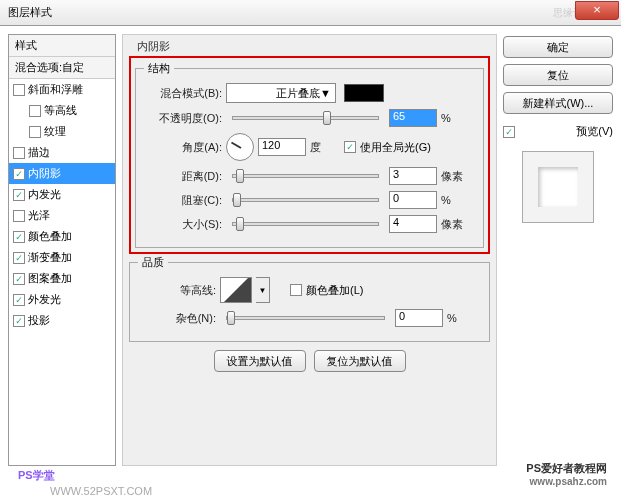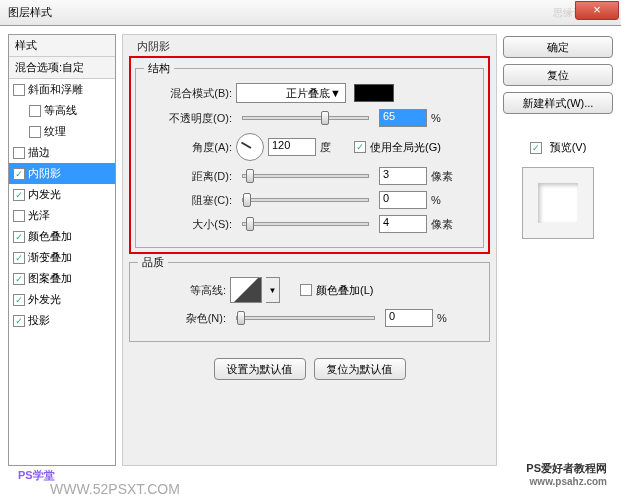--- a/index.html
+++ b/index.html
@@ -14,45 +14,45 @@
 .style-item{padding:3px 4px;display:flex;align-items:center;gap:3px;cursor:pointer}
 .style-item.indent{padding-left:20px}
 .style-item.selected{background:#3399ff;color:#fff}
 .cb{width:12px;height:12px;border:1px solid #888;background:#fff;display:inline-flex;align-items:center;justify-content:center;font-size:9px;color:#2a7}
 .cb.checked::before{content:"✓"}
 .center-panel{flex:1;position:relative}
 .section-title{position:relative;top:-2px;left:4px;padding:0 4px;color:#333}
 .redbox{border:2px solid #d00;padding:4px;margin-bottom:8px}
 .group{border:1px solid #aaa;padding:8px;margin-top:6px;position:relative}
 .group-label{position:absolute;top:-8px;left:8px;background:#f0f0f0;padding:0 4px}
-.row{display:flex;align-items:center;margin:6px 14px;gap:4px}
+.row{display:flex;align-items:center;margin:6px 4px;gap:4px}
 .label{width:74px;text-align:right;color:#222}
 select,.combo{height:20px;border:1px solid #888;background:#fff;padding:0 4px;width:110px}
 .combo{display:flex;align-items:center;justify-content:flex-end}
 .swatch{width:40px;height:18px;background:#000;border:1px solid #555;margin-left:4px}
 .slider{flex:1;height:4px;background:#ddd;border:1px solid #999;position:relative;margin:0 6px}
 .thumb{position:absolute;width:8px;height:14px;background:linear-gradient(#fff,#ccc);border:1px solid #777;top:-6px;border-radius:2px}
 .numbox{width:48px;height:18px;border:1px solid #888;background:#fff;padding:0 3px;text-align:left}
 .numbox.sel{background:#3399ff;color:#fff}
 .unit{width:30px;color:#222}
 .dial{width:28px;height:28px;border:1px solid #888;border-radius:50%;background:#fff;position:relative}
 .dial::after{content:"";position:absolute;width:2px;height:11px;background:#333;left:13px;top:3px;transform-origin:bottom;transform:rotate(-60deg)}
 .contour-swatch{width:32px;height:26px;border:1px solid #888;background:linear-gradient(135deg,#fff 49%,#444 51%);display:inline-block}
 .contour-arrow{width:14px;height:26px;border:1px solid #888;border-left:none;background:#eee;display:inline-flex;align-items:center;justify-content:center;font-size:8px}
-.btn-row{display:flex;gap:8px;justify-content:center;margin-top:16px}
+.btn-row{display:flex;gap:8px;justify-content:center;margin-top:8px}
 .pbtn{height:22px;padding:0 12px;border:1px solid #888;background:linear-gradient(#fdfdfd,#e4e4e4);border-radius:4px;cursor:pointer}
 .right-panel{width:110px;display:flex;flex-direction:column;gap:6px;padding-top:2px}
 .right-panel .pbtn{width:100%}
-.preview-row{display:flex;align-items:center;gap:8px;margin-top:20px;justify-content:center}
+.preview-row{display:flex;align-items:center;gap:8px;margin-top:4px;justify-content:space-between}
 .preview-box{width:72px;height:72px;border:1px solid #aaa;background:#f3f3f3;margin:6px auto;display:flex;align-items:center;justify-content:center}
 .preview-inner{width:40px;height:40px;background:#fff;box-shadow:inset 2px 2px 4px rgba(0,0,0,.25)}
 .watermark-l{position:absolute;left:18px;bottom:18px;color:#8b5cf6;font-weight:bold;font-size:13px;text-shadow:1px 1px #fff}
 .watermark-r{position:absolute;right:14px;bottom:14px;color:#333;font-weight:bold;font-size:16px}
 .watermark-r small{font-size:10px;display:block;color:#777;text-align:right}
-.watermark-c{position:absolute;left:50px;bottom:4px;font-size:14px;color:#aaa}
+.watermark-c{position:absolute;left:50px;bottom:4px;font-size:11px;color:#aaa}
 .panel-bg{background:#efefef;flex:1;border:1px solid #ccc;padding:6px}
 </style>
 </head>
 <body>
 
 <div class="titlebar">
   <span>图层样式</span>
   <span class="title-right">思缘设计论坛</span>
 </div>
 <div class="close-btn">×</div>

